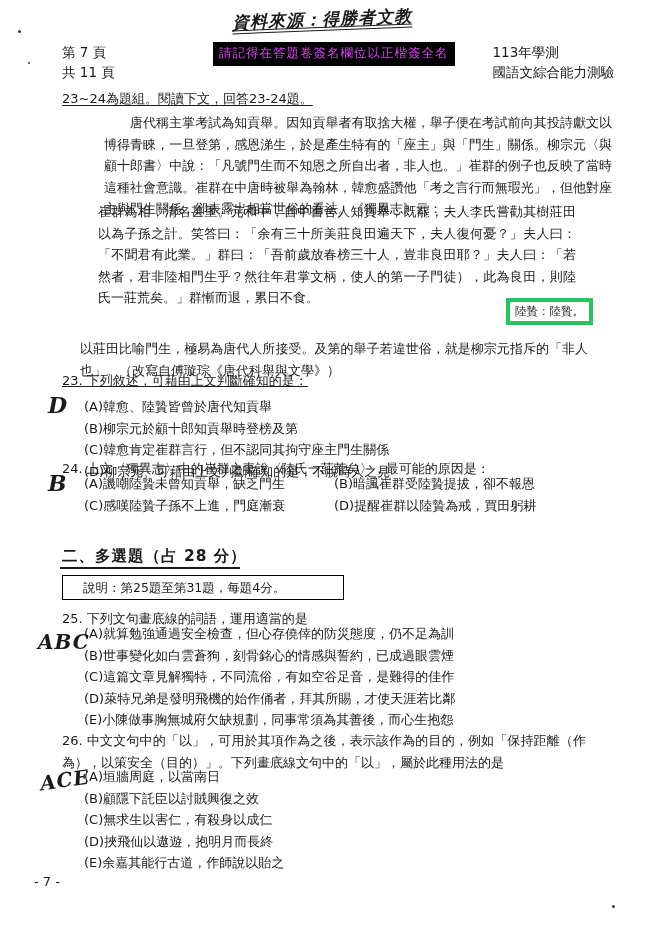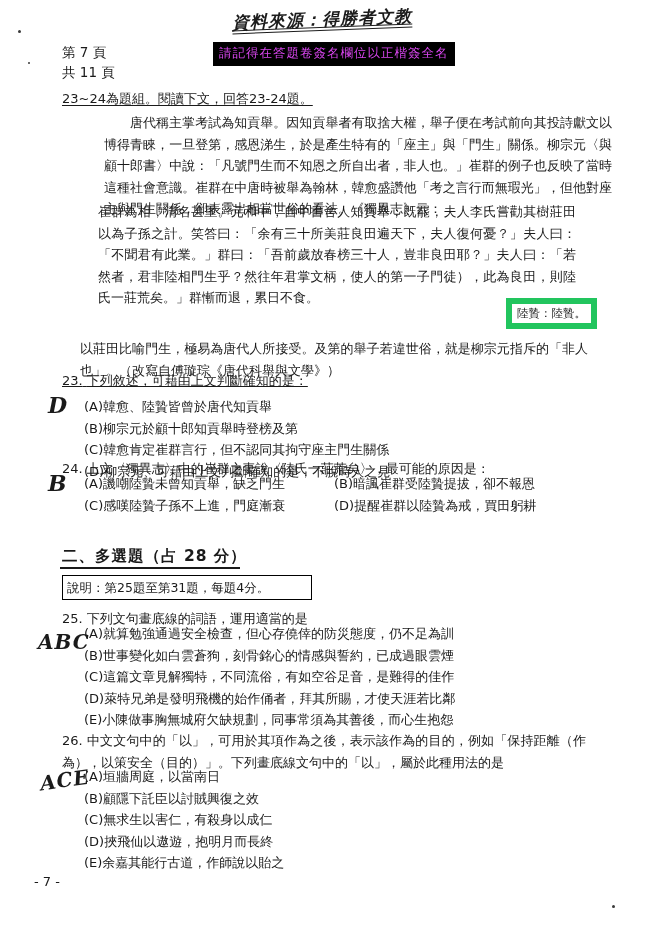--- a/index.html
+++ b/index.html
@@ -39,35 +39,35 @@
   .blk{position:absolute;font-size:13px;line-height:21.5px;}
   .u{text-decoration:underline;text-underline-offset:2px;}
   .ind1{text-indent:26px;}
 
   .qline{position:absolute;font-size:13px;line-height:21.5px;}
   .opts{position:absolute;font-size:13px;line-height:21.5px;}
   .two-col-row{display:flex;}
   .two-col-row .c1{width:250px;}
 
   .box{
-    position:absolute;border:6px solid #22c55e;font-size:11.5px;
+    position:absolute;border:4px solid #22c55e;font-size:11.5px;
     padding:2px 5px;line-height:15px;white-space:nowrap;
   }
 
   
   .sec-head{
     position:absolute;left:62px;top:546px;font-size:15.5px;font-weight:bold;
     letter-spacing:1px;
   }
   .sec-head-underline{
     position:absolute;left:60px;top:567px;width:180px;height:2px;background:#1a1a1a;
   }
   .note-box{
     position:absolute;left:62px;top:575px;width:240px;
-    border:1px solid #000;font-size:12.5px;padding:3px 4px;line-height:17px;
+    border:1px solid #000;font-size:12.5px;padding:3px 20px;line-height:17px;
   }
 
   .footer{position:absolute;left:34px;top:874px;font-size:13px;}
 
   
   .speck{position:absolute;background:#3a3a3a;border-radius:50%;}
 </style>
 </head>
 <body>
 
@@ -81,20 +81,24 @@
     <span class="u">資料來源：得勝者文教</span>
   </div>
 
   <div class="hdr-left">
     <div>第  7 頁</div>
     <div>共 11 頁</div>
   </div>
 
   <div class="stamp">請記得在答題卷簽名欄位以正楷簽全名</div>
 
+  <div class="hdr-right">
+    <div>113年學測</div>
+    <div>國語文綜合能力測驗</div>
+  </div>
 
   <div class="blk" style="left:62px;top:88px;width:520px;">
     <span class="u">23~24為題組。閱讀下文，回答23-24題。</span>
   </div>
 
   <div class="blk ind1" style="left:80px;top:112px;width:508px;text-align:justify;margin-left:24px;">唐代稱主掌考試為知貢舉。因知貢舉者有取捨大權，舉子便在考試前向其投詩獻文以博得青睞，一旦登第，感恩涕生，於是產生特有的「座主」與「門生」關係。柳宗元〈與顧十郎書〉中說：「凡號門生而不知恩之所自出者，非人也。」崔群的例子也反映了當時這種社會意識。崔群在中唐時被舉為翰林，韓愈盛讚他「考之言行而無瑕光」，但他對座主與門生關係，卻表露出相當世俗的看法。《獨異志》云：</div>
 
   <div class="blk" style="left:98px;top:201px;width:478px;text-align:justify;">崔群為相，清名甚重。元和中，自中書舍人知貢舉；既罷，夫人李氏嘗勸其樹莊田以為子孫之計。笑答曰：「余有三十所美莊良田遍天下，夫人復何憂？」夫人曰：「不聞君有此業。」群曰：「吾前歲放春榜三十人，豈非良田耶？」夫人曰：「若然者，君非陸相門生乎？然往年君掌文柄，使人的第一子門徒），此為良田，則陸氏一莊荒矣。」群慚而退，累日不食。</div>
 
   <div class="box" style="left:506px;top:298px;">陸贄：陸贄。</div>

